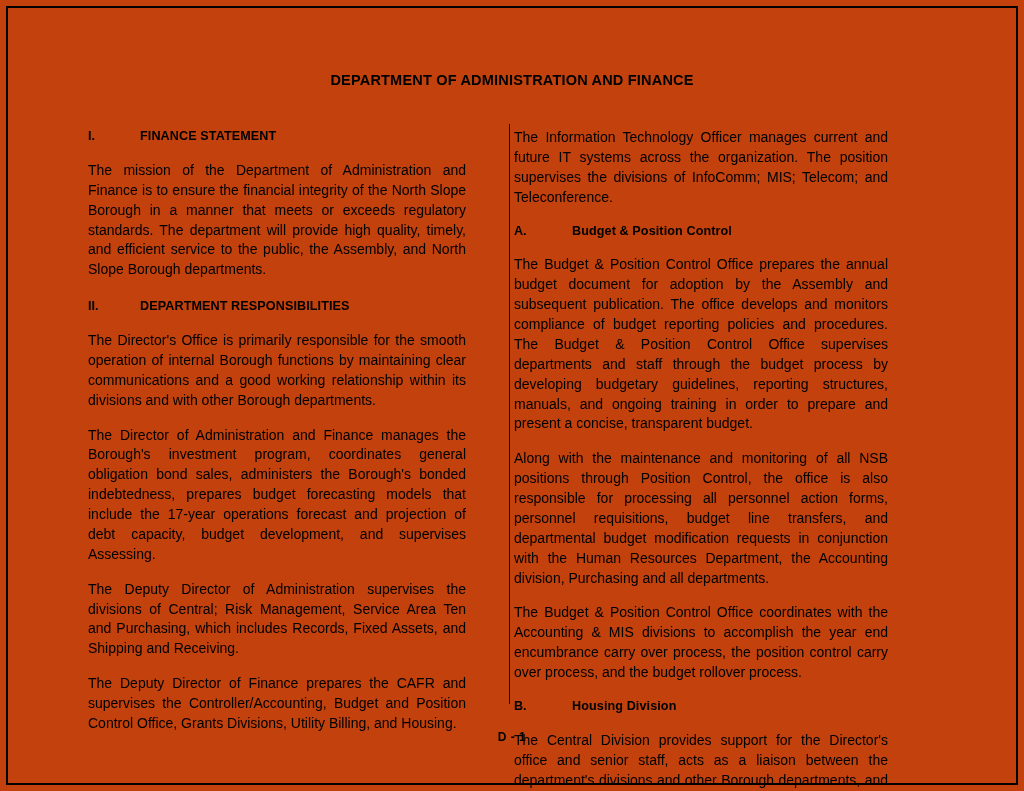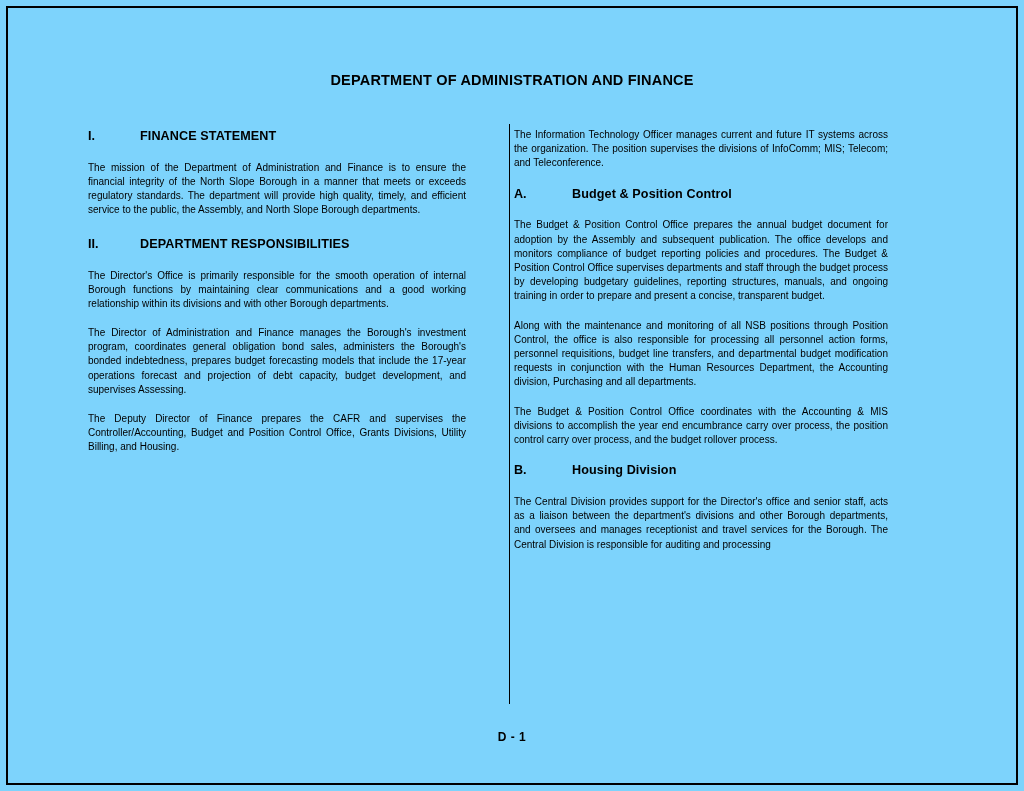--- a/index.html
+++ b/index.html
@@ -8,21 +8,21 @@
     background: #ffffff;
   }
   body {
     font-family: "Liberation Sans", sans-serif;
     color: #000000;
   }
   .page {
     position: relative;
     width: 1024px;
     height: 791px;
-    background: #7dd3fc;
+    background: #c2410c;
     box-sizing: border-box;
     overflow: hidden;
   }
   .page-border {
     position: absolute;
     left: 6px;
     top: 6px;
     right: 6px;
     bottom: 6px;
     border: 2px solid #000000;
@@ -56,21 +56,21 @@
   .divider {
     position: absolute;
     left: 421px;
     top: -4px;
     width: 1px;
     height: 580px;
     background: #000000;
   }
   p {
     margin: 0 0 15px 0;
-    font-size: 10px;
+    font-size: 14px;
     line-height: 1.42;
     text-align: justify;
     text-justify: inter-word;
   }
   .heading {
     margin: 0 0 15px 0;
     font-size: 12.6px;
     font-weight: bold;
     display: flex;
     line-height: 1.42;
@@ -124,20 +124,21 @@
 
         <div class="spacer-top"></div>
 
         <div class="heading">
           <span class="num">II.</span>
           <span class="htext">DEPARTMENT RESPONSIBILITIES</span>
         </div>
 
         <p>The Director's Office is primarily responsible for the smooth operation of internal Borough functions by maintaining clear communications and a good working relationship within its divisions and with other Borough departments.</p>
         <p>The Director of Administration and Finance manages the Borough's investment program, coordinates general obligation bond sales, administers the Borough's bonded indebtedness, prepares budget forecasting models that include the 17-year operations forecast and projection of debt capacity, budget development, and supervises Assessing.</p>
+        <p>The Deputy Director of Administration supervises the divisions of Central; Risk Management, Service Area Ten and Purchasing, which includes Records, Fixed Assets, and Shipping and Receiving.</p>
         <p>The Deputy Director of Finance prepares the CAFR and supervises the Controller/Accounting, Budget and Position Control Office, Grants Divisions, Utility Billing, and Housing.</p>
 
       </div>
 
       <div class="col col-right">
 
         <p>The Information Technology Officer manages current and future IT systems across the organization. The position supervises the divisions of InfoComm; MIS; Telecom; and Teleconference.</p>
 
         <div class="heading sub">
           <span class="num">A.</span>

